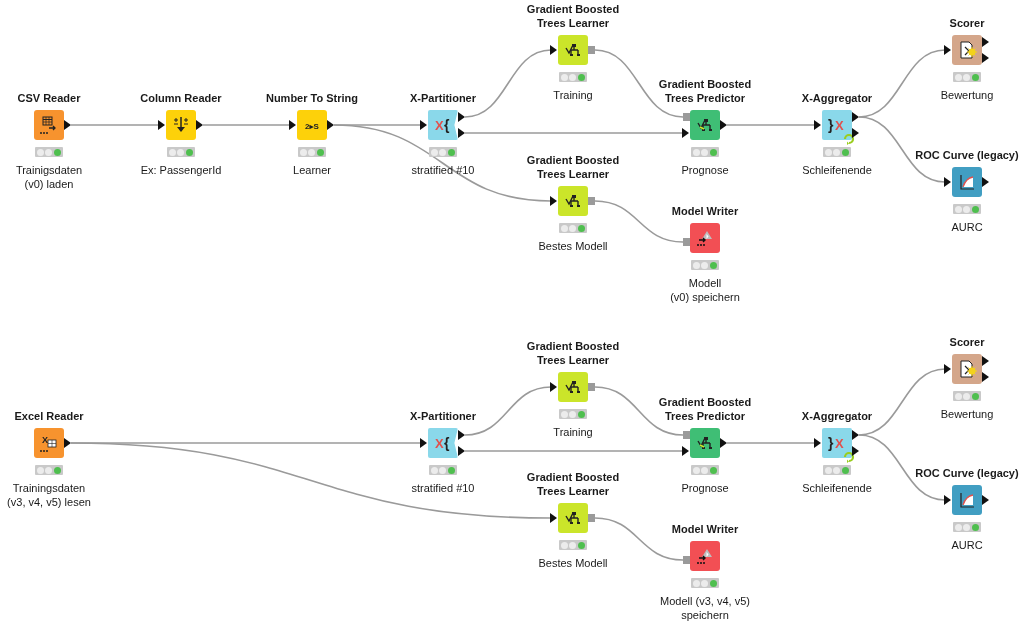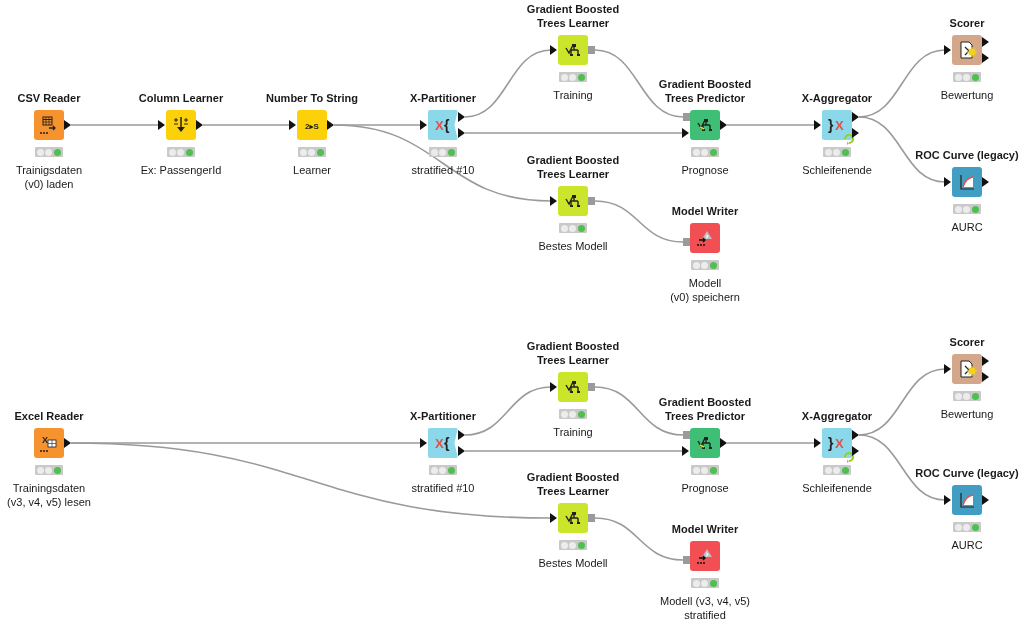--- a/index.html
+++ b/index.html
@@ -81,21 +81,21 @@
         <div class="port-out" style="left: 15px; top: -5px;"></div>
         <div class="status">
           <span class="dot"></span>
           <span class="dot"></span>
           <span class="dot green"></span>
         </div>
         <div class="node-label">Trainigsdaten
 (v0) laden</div>
       </div>
       <div class="node" style="left: 181px; top: 125px;">
-        <div class="node-title" style="top: -34px;">Column Learner</div>
+        <div class="node-title" style="top: -34px;">Column Reader</div>
         <div class="node-box" style="background: rgb(253, 209, 10);">
           <span>
             <svg width="22" height="22" viewBox="0 0 22 22">
               <line x1="11" y1="3" x2="11" y2="16" stroke="#222" stroke-width="1.5"></line>
               <path d="M7 13 l4 5 4 -5" fill="#222"></path>
               <line x1="4" y1="6" x2="8" y2="6" stroke="#222"></line>
               <line x1="6" y1="4" x2="6" y2="8" stroke="#222"></line>
               <line x1="4" y1="10" x2="8" y2="10" stroke="#222"></line>
               <line x1="14" y1="6" x2="18" y2="6" stroke="#222"></line>
               <line x1="16" y1="4" x2="16" y2="8" stroke="#222"></line>
@@ -505,16 +505,16 @@
             </svg>
           </span>
         </div>
         <div class="port-model" style="left: -22px; top: 0px;"></div>
         <div class="status">
           <span class="dot"></span>
           <span class="dot"></span>
           <span class="dot green"></span>
         </div>
         <div class="node-label">Modell (v3, v4, v5)
-stratified</div>
+speichern</div>
       </div>
     </div>
 </div>
 
 </body></html>

